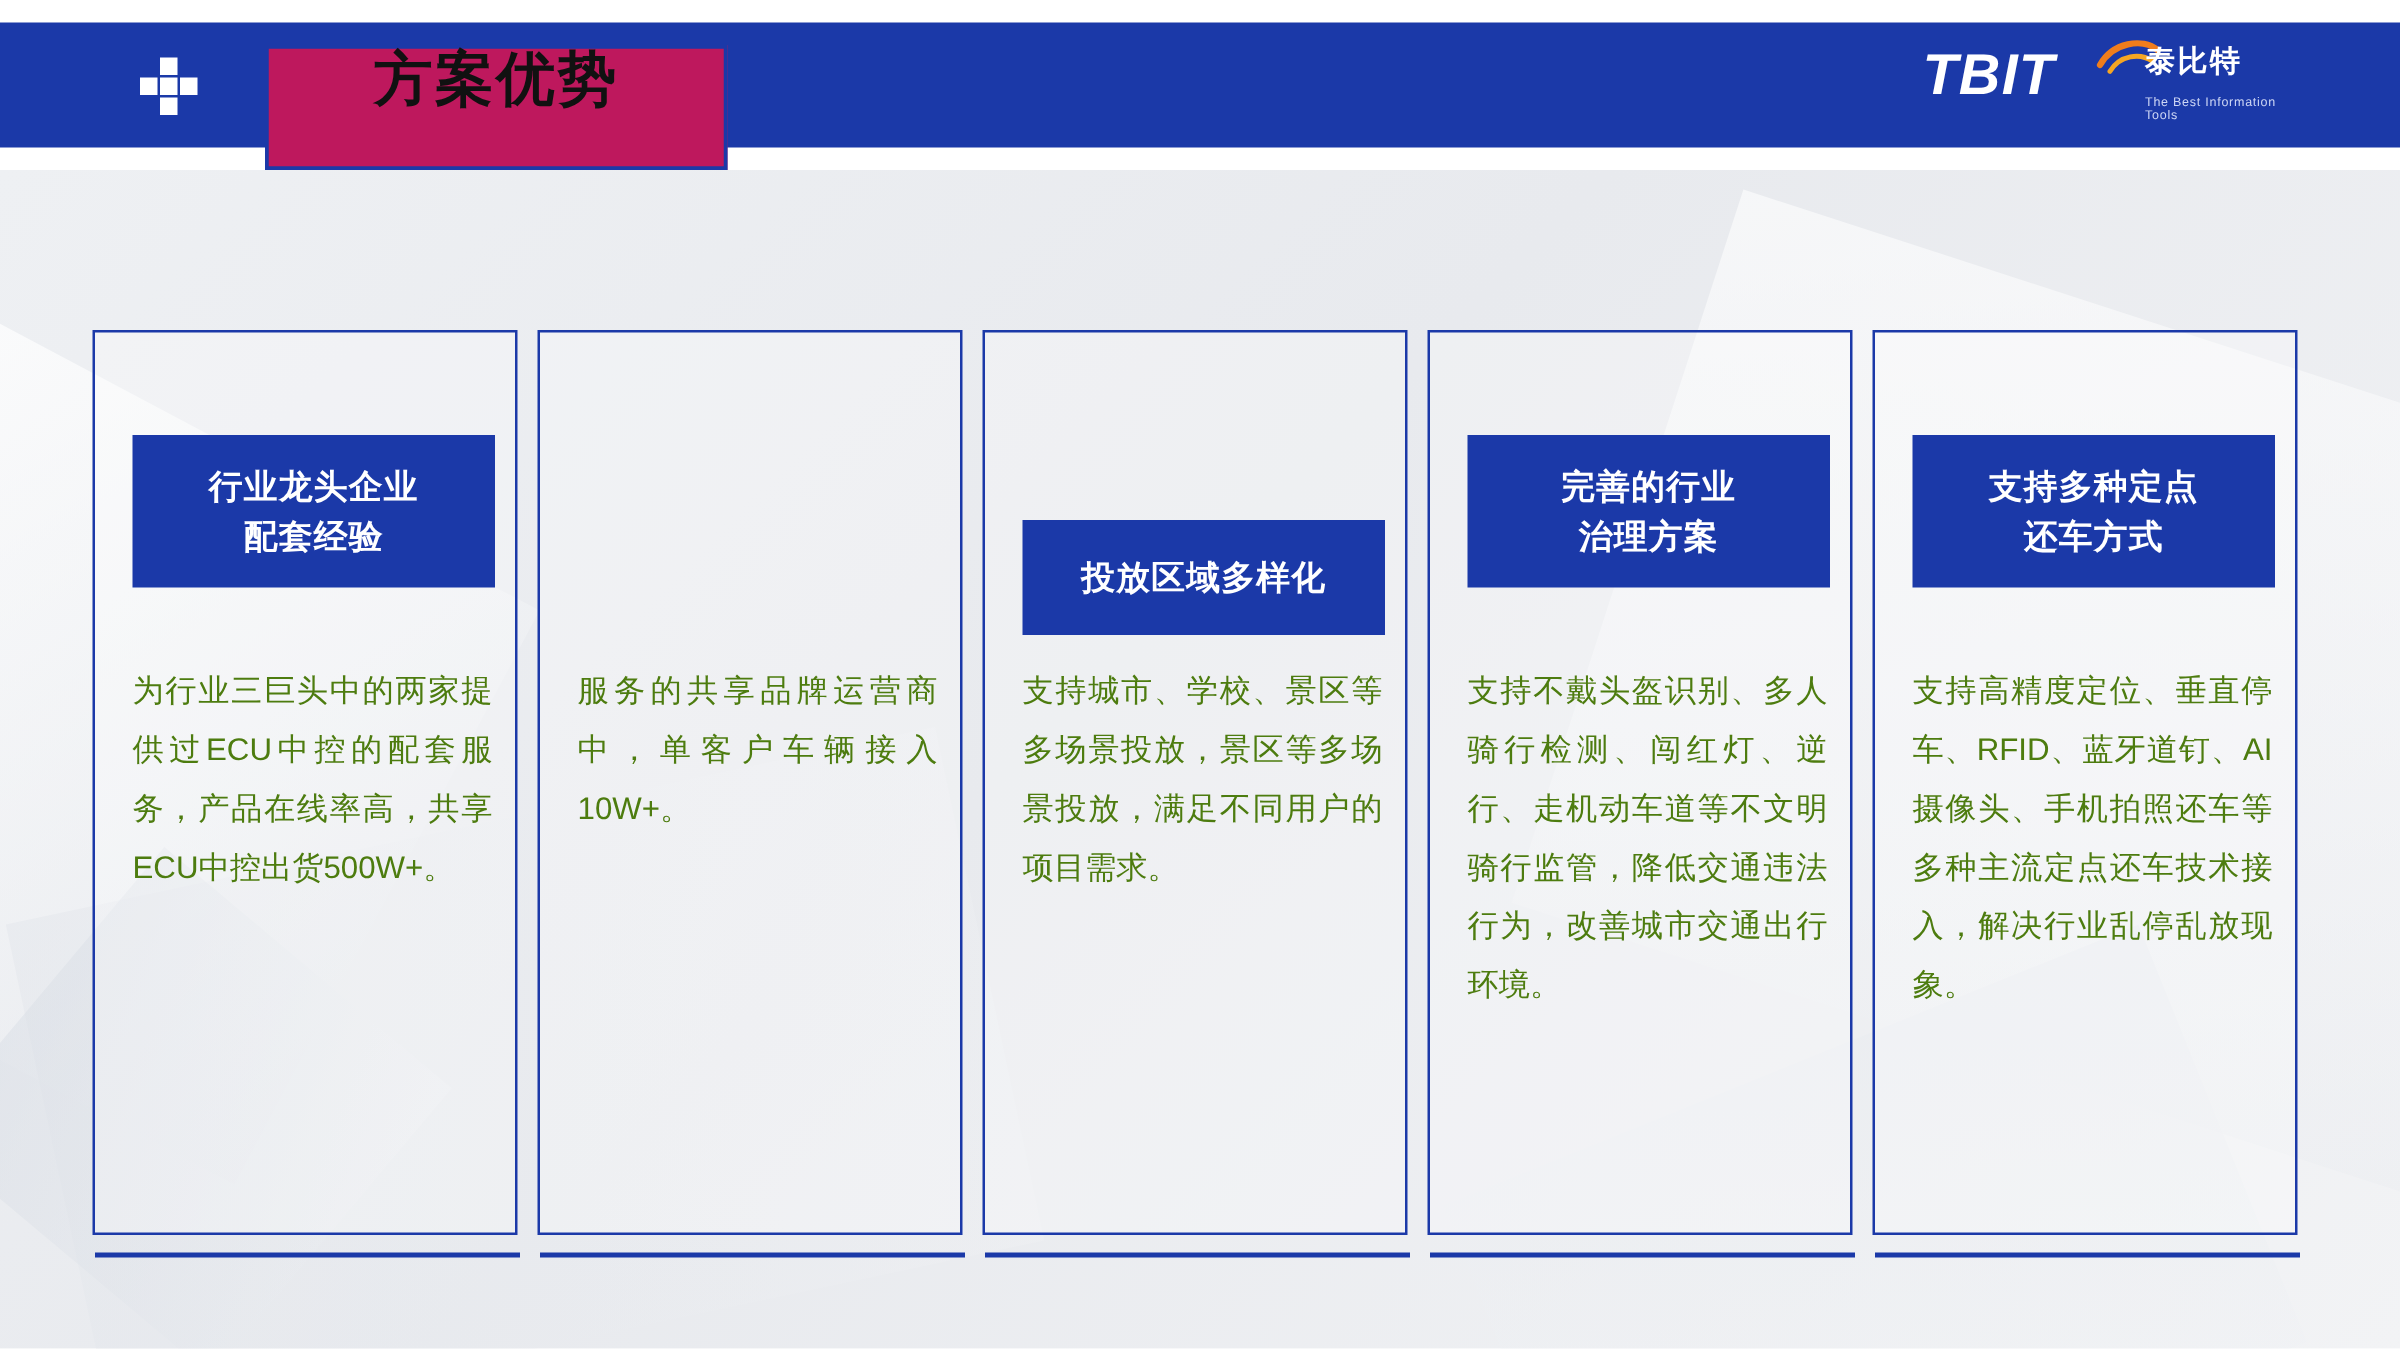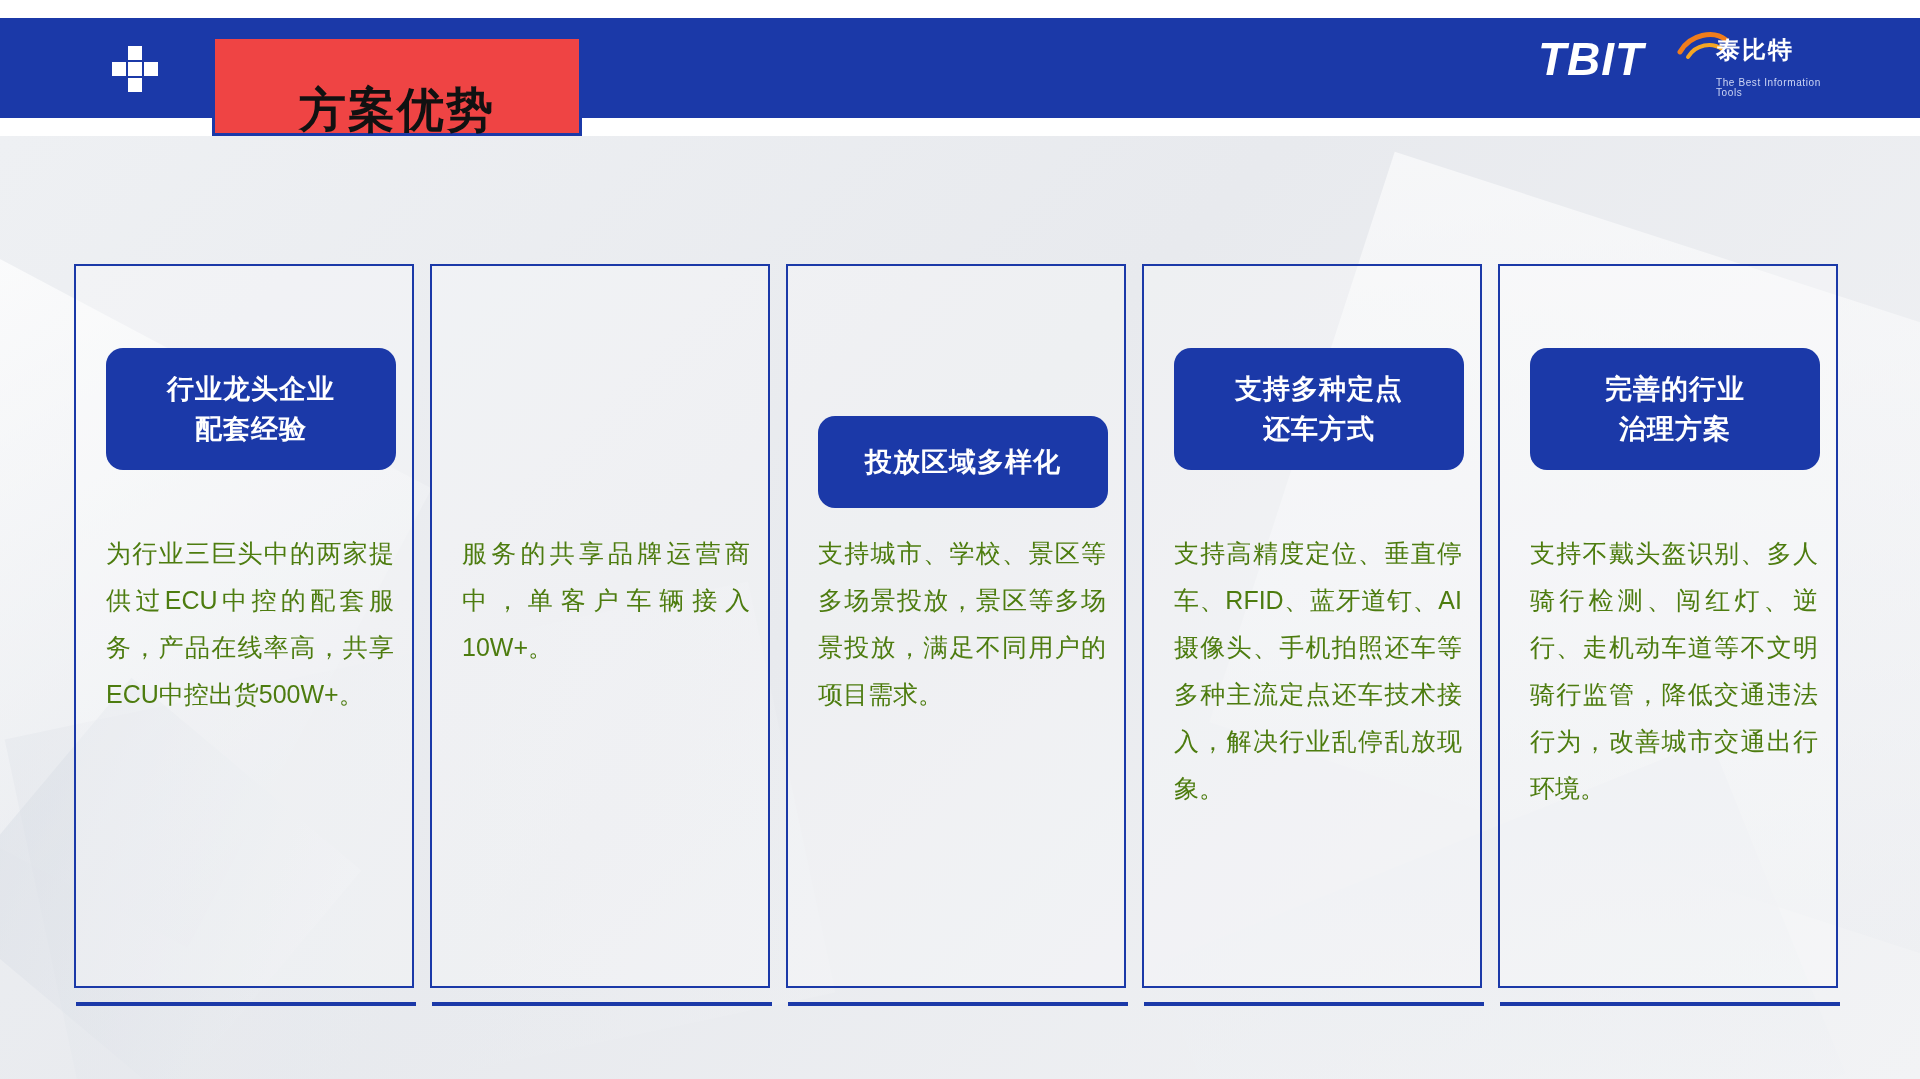--- a/index.html
+++ b/index.html
@@ -99,24 +99,24 @@
   .dot.d3 { left: 16px; top: 16px; }
   .dot.d4 { left: 32px; top: 16px; }
   .dot.d5 { left: 16px; top: 32px; }
 
   .title-box {
     position: absolute;
     left: 212px;
     top: 36px;
     width: 370px;
     height: 100px;
-    background: #ef4444;
+    background: #be185d;
     border: 3px solid #1b39a8;
     display: flex;
-    align-items: flex-end;
+    align-items: flex-start;
     justify-content: center;
   }
   .title-text {
     font-size: 47px;
     font-weight: bold;
     color: #111111;
     letter-spacing: 2px;
     line-height: 1;
   }
 
@@ -200,21 +200,20 @@
     display: flex;
     flex-direction: column;
     align-items: center;
     justify-content: center;
     text-align: center;
     font-size: 27px;
     font-weight: bold;
     line-height: 1.5;
     letter-spacing: 1px;
     padding: 14px 8px;
-    border-radius: 17px;
   }
   .card-head.h2line { top: 82px; height: 122px; }
   .card-head.h1line { top: 112px; height: 92px; margin-top: 38px; }
 
   .card-body {
     position: absolute;
     left: 30px;
     top: 264px;
     width: 288px;
     font-size: 25px;
@@ -281,30 +280,30 @@
     <div class="card">
       <div class="card-head h1line">
         <span>投放区域多样化</span>
       </div>
       <div class="card-body">支持城市、学校、景区等多场景投放，景区等多场景投放，满足不同用户的项目需求。</div>
       <div class="card-underline"></div>
     </div>
 
     <div class="card">
       <div class="card-head h2line">
+        <span>完善的行业</span>
+        <span>治理方案</span>
+      </div>
+      <div class="card-body">支持不戴头盔识别、多人骑行检测、闯红灯、逆行、走机动车道等不文明骑行监管，降低交通违法行为，改善城市交通出行环境。</div>
+      <div class="card-underline"></div>
+    </div>
+
+    <div class="card">
+      <div class="card-head h2line">
         <span>支持多种定点</span>
         <span>还车方式</span>
       </div>
       <div class="card-body">支持高精度定位、垂直停车、RFID、蓝牙道钉、AI摄像头、手机拍照还车等多种主流定点还车技术接入，解决行业乱停乱放现象。</div>
       <div class="card-underline"></div>
     </div>
 
-    <div class="card">
-      <div class="card-head h2line">
-        <span>完善的行业</span>
-        <span>治理方案</span>
-      </div>
-      <div class="card-body">支持不戴头盔识别、多人骑行检测、闯红灯、逆行、走机动车道等不文明骑行监管，降低交通违法行为，改善城市交通出行环境。</div>
-      <div class="card-underline"></div>
-    </div>
-
   </div>
 </div>
 
 </body></html>

